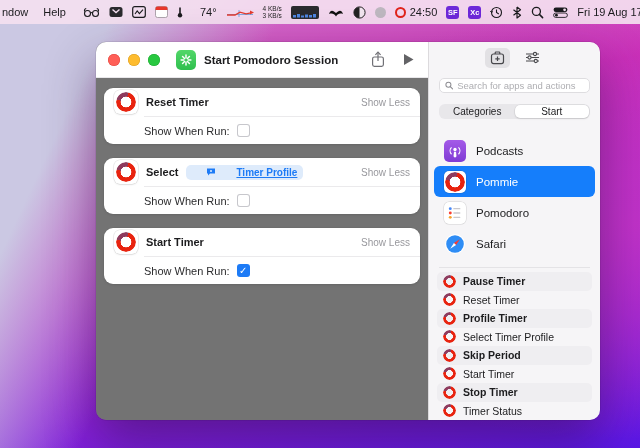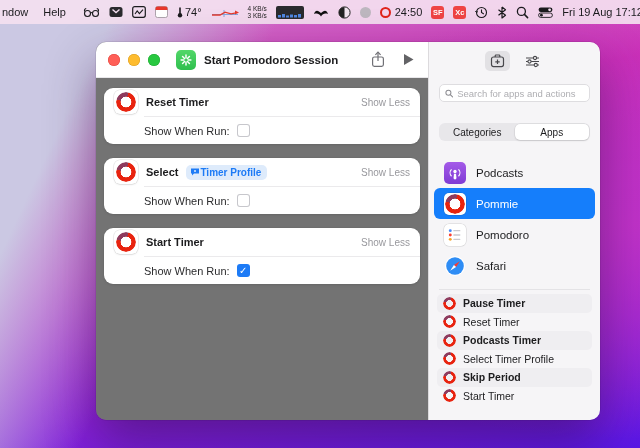--- a/index.html
+++ b/index.html
@@ -18,21 +18,21 @@
   .menubar {
     position:absolute; top:0; left:0; width:640px; height:24px;
     background:rgba(244,223,240,.92);
     display:flex; align-items:center;
     padding:0 10px 0 2px; gap:9px;
     font-size:11px; color:#1b1b1e; white-space:nowrap;
   }
   .menubar .mtext { font-size:11px; }
   .menubar .right { margin-left:auto; display:flex; align-items:center; gap:9px; }
   .net { font-size:6.5px; line-height:1.1; text-align:right; color:#222; }
-  .badge { width:13px; height:13px; border-radius:3px; background:#ef4444; color:#fff;
+  .badge { width:13px; height:13px; border-radius:3px; background:#6d28d9; color:#fff;
            font-size:7.5px; font-weight:bold; display:flex; align-items:center; justify-content:center; }
   .ring-menu { width:11px; height:11px; border-radius:50%; border:2.5px solid #e0241b; }
   .pommie-menu { display:flex; align-items:center; gap:4px; }
   .gray-dot { width:11px; height:11px; border-radius:50%; background:#bdb7bf; }
 
   
   .ring {
     border-radius:50%;
     background:conic-gradient(from 285deg, #8e3b5e 0 90deg, #e8230f 90deg 360deg);
     -webkit-mask:radial-gradient(circle closest-side, transparent 0 52%, #000 56%);
@@ -75,42 +75,42 @@
   }
   .card-head { display:flex; align-items:center; height:28px; padding:0 10px; gap:8px; }
   .app-plate {
     width:24px; height:24px; border-radius:6px; background:#fff;
     box-shadow:0 0 0 .5px rgba(0,0,0,.12), 0 1px 2px rgba(0,0,0,.08);
     display:flex; align-items:center; justify-content:center;
   }
   .card-title { font-size:11px; font-weight:bold; color:#1c1c1e; }
   .show-less { margin-left:auto; font-size:10px; color:#98989d; }
   .token {
-    display:inline-flex; align-items:center; gap:0;
-    background:#deebfb; border-radius:5px; padding:2px 6px 2px 4px;
-    font-size:10px; font-weight:bold; color:#1d7bf6;
+    display:inline-flex; align-items:center; gap:20px;
+    background:#deebfb; border-radius:5px; padding:2px 6px 2px 20px;
+    font-size:10px; font-weight:bold; color:#1d7bf6;text-decoration:underline;
   }
   .card-div { height:1px; background:#ebeaec; margin-left:40px; }
   .card-body { display:flex; align-items:center; height:27px; padding-left:40px; gap:7px;
                font-size:11px; color:#2c2c2e; }
   .checkbox { width:13px; height:13px; border-radius:3px; background:#fff;
               box-shadow:inset 0 0 0 1px #c7c7cc; }
   .checkbox.checked { background:#1d7bf6; box-shadow:none; color:#fff;
               display:flex; align-items:center; justify-content:center;
               font-size:10px; font-weight:bold; }
   .checkbox.checked::after { content:"✓"; }
 
   
   .sidebar { flex:1; background:#f6f5f7; border-left:1px solid #dcdadd;
              display:flex; flex-direction:column; }
   .sb-head { height:38px; display:flex; align-items:center; justify-content:center; gap:10px; }
   .sb-tool { padding:3px 5px; border-radius:5px; display:flex; }
   .sb-tool.selected { background:#e2e1e4; }
   .search {
-    margin:4px 10px 14px; height:18px; background:#fff; border:1px solid #dedde0;
+    margin:4px 10px 4px; height:18px; background:#fff; border:1px solid #dedde0;
     border-radius:5px; display:flex; align-items:center; padding:0 5px; gap:4px;
   }
   .search input { border:none; outline:none; width:100%; font-size:9.5px;
                   font-family:inherit; color:#333; background:transparent; }
   .search input::placeholder { color:#aeaeb2; }
   .segmented {
     margin:7px 10px 8px; height:18px; background:#e8e7ea; border-radius:6px;
     display:flex; padding:1px; font-size:10px; color:#1c1c1e;
   }
   .segment { flex:1; display:flex; align-items:center; justify-content:center; border-radius:5px; }
@@ -160,21 +160,21 @@
         <polyline points="3,8 5.2,5 7.4,7.6 11,3.6" fill="none" stroke="#1b1b1e" stroke-width="1.1"></polyline>
       </svg>
   </span>
   <span>
     <svg width="13" height="12" viewBox="0 0 13 12">
         <rect x=".5" y=".5" width="12" height="11" rx="2" fill="#fff" stroke="#9b8f99" stroke-width=".8"></rect>
         <path d="M.5 2.5 a2 2 0 0 1 2-2 h8 a2 2 0 0 1 2 2 v1.5 h-12 z" fill="#e8362c"></path>
       </svg>
   </span>
 
-  <span style="display:flex;align-items:flex-end;gap:2px;">
+  <span style="display:flex;align-items:flex-end;gap:17px;">
     <svg width="6" height="12" viewBox="0 0 6 12">
         <line x1="3" y1="1.5" x2="3" y2="8" stroke="#1b1b1e" stroke-width="1.6"></line>
         <circle cx="3" cy="9.2" r="2.2" fill="#1b1b1e"></circle>
       </svg>
     <span class="mtext">74°</span>
   </span>
 
   <span>
     <svg width="28" height="12" viewBox="0 0 28 12">
         <line x1="1" y1="8.5" x2="27" y2="8.5" stroke="#7fa6e0" stroke-width="1"></line>
@@ -385,21 +385,21 @@
     <div class="search">
       <svg width="9" height="9" viewBox="0 0 13 13">
           <circle cx="5.4" cy="5.4" r="4" fill="none" stroke="#8e8e93" stroke-width="1.6"></circle>
           <line x1="8.4" y1="8.4" x2="12" y2="12" stroke="#8e8e93" stroke-width="1.8" stroke-linecap="round"></line>
         </svg>
       <input type="text" placeholder="Search for apps and actions" style="">
     </div>
 
     <div class="segmented">
       <span class="segment">Categories</span>
-      <span class="segment selected">Apps</span>
+      <span class="segment selected">Start</span>
     </div>
 
     <div class="apps">
       <div class="app-row">
         <span class="app-icon" style="background:linear-gradient(180deg,#a45ae8,#7f3bd4);">
           <svg width="16" height="16" viewBox="0 0 22 22">
               <g stroke="#fff" fill="none" stroke-width="1.6">
                 <path d="M6.2 6 a6.8 6.8 0 0 0 0 9.5"></path>
                 <path d="M15.8 6 a6.8 6.8 0 0 1 0 9.5"></path>
               </g>
@@ -449,29 +449,37 @@
       <div class="action-row alt">
         <span class="ring ring-13"></span>
         <span>Pause Timer</span>
       </div>
       <div class="action-row">
         <span class="ring ring-13"></span>
         <span>Reset Timer</span>
       </div>
       <div class="action-row alt">
         <span class="ring ring-13"></span>
-        <span>Podcasts Timer</span>
+        <span>Profile Timer</span>
       </div>
       <div class="action-row">
         <span class="ring ring-13"></span>
         <span>Select Timer Profile</span>
       </div>
       <div class="action-row alt">
         <span class="ring ring-13"></span>
         <span>Skip Period</span>
       </div>
       <div class="action-row">
         <span class="ring ring-13"></span>
         <span>Start Timer</span>
+      </div>
+      <div class="action-row alt">
+        <span class="ring ring-13"></span>
+        <span>Stop Timer</span>
+      </div>
+      <div class="action-row">
+        <span class="ring ring-13"></span>
+        <span>Timer Status</span>
       </div>
     </div>
   </div>
 </div>
 
 </body></html>

